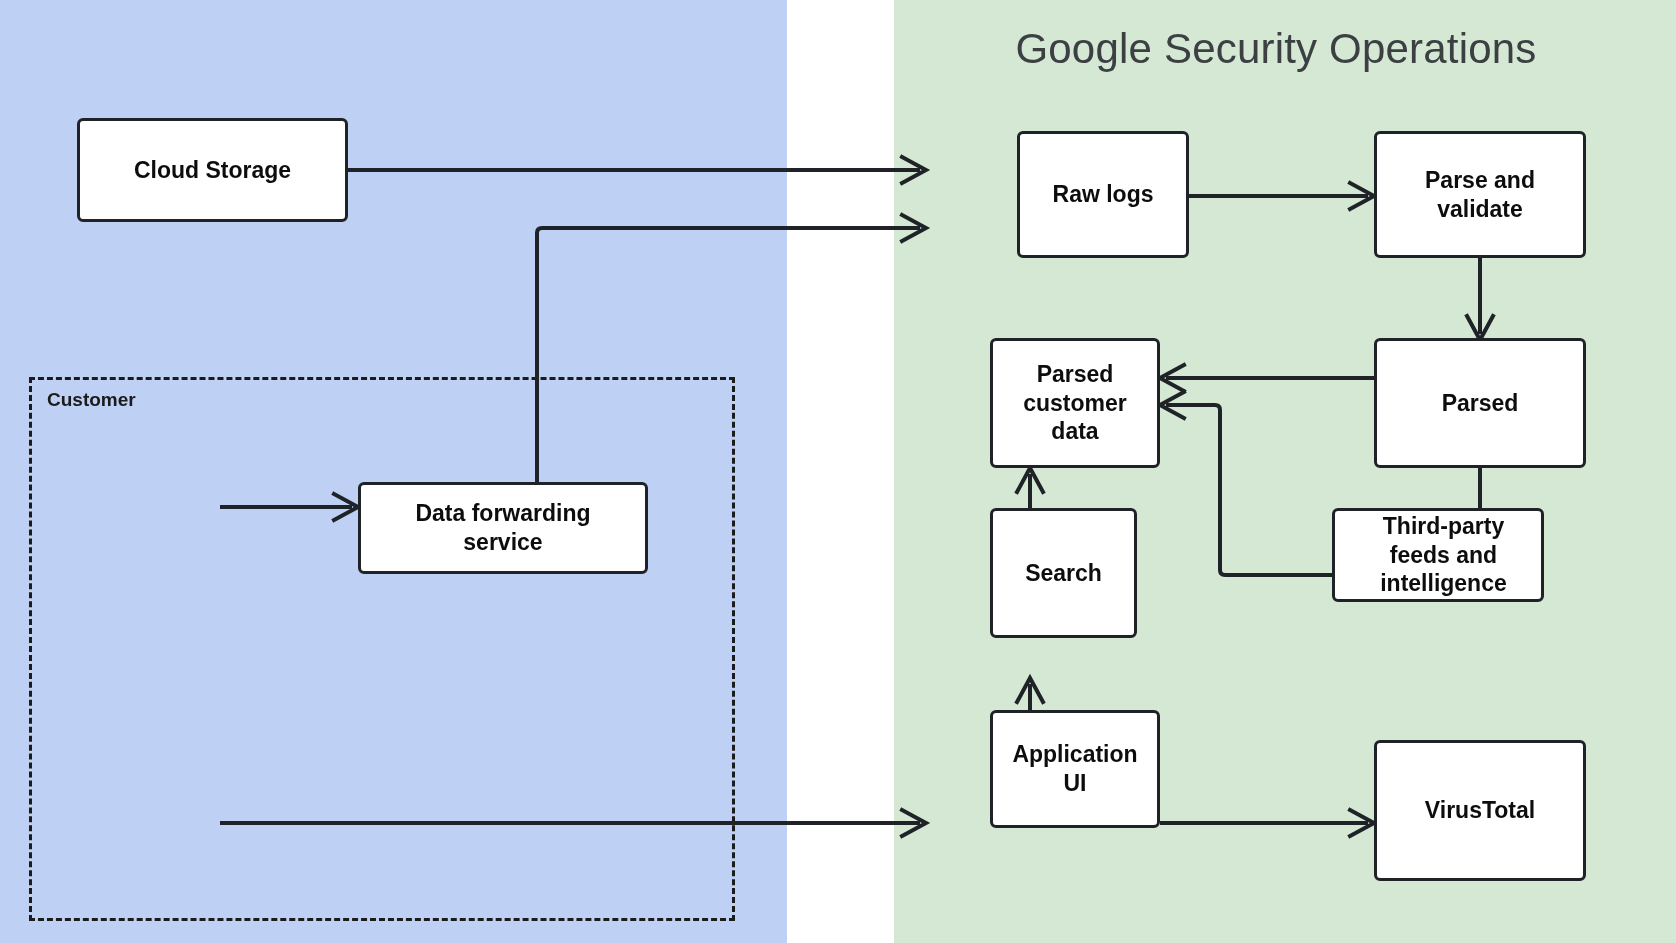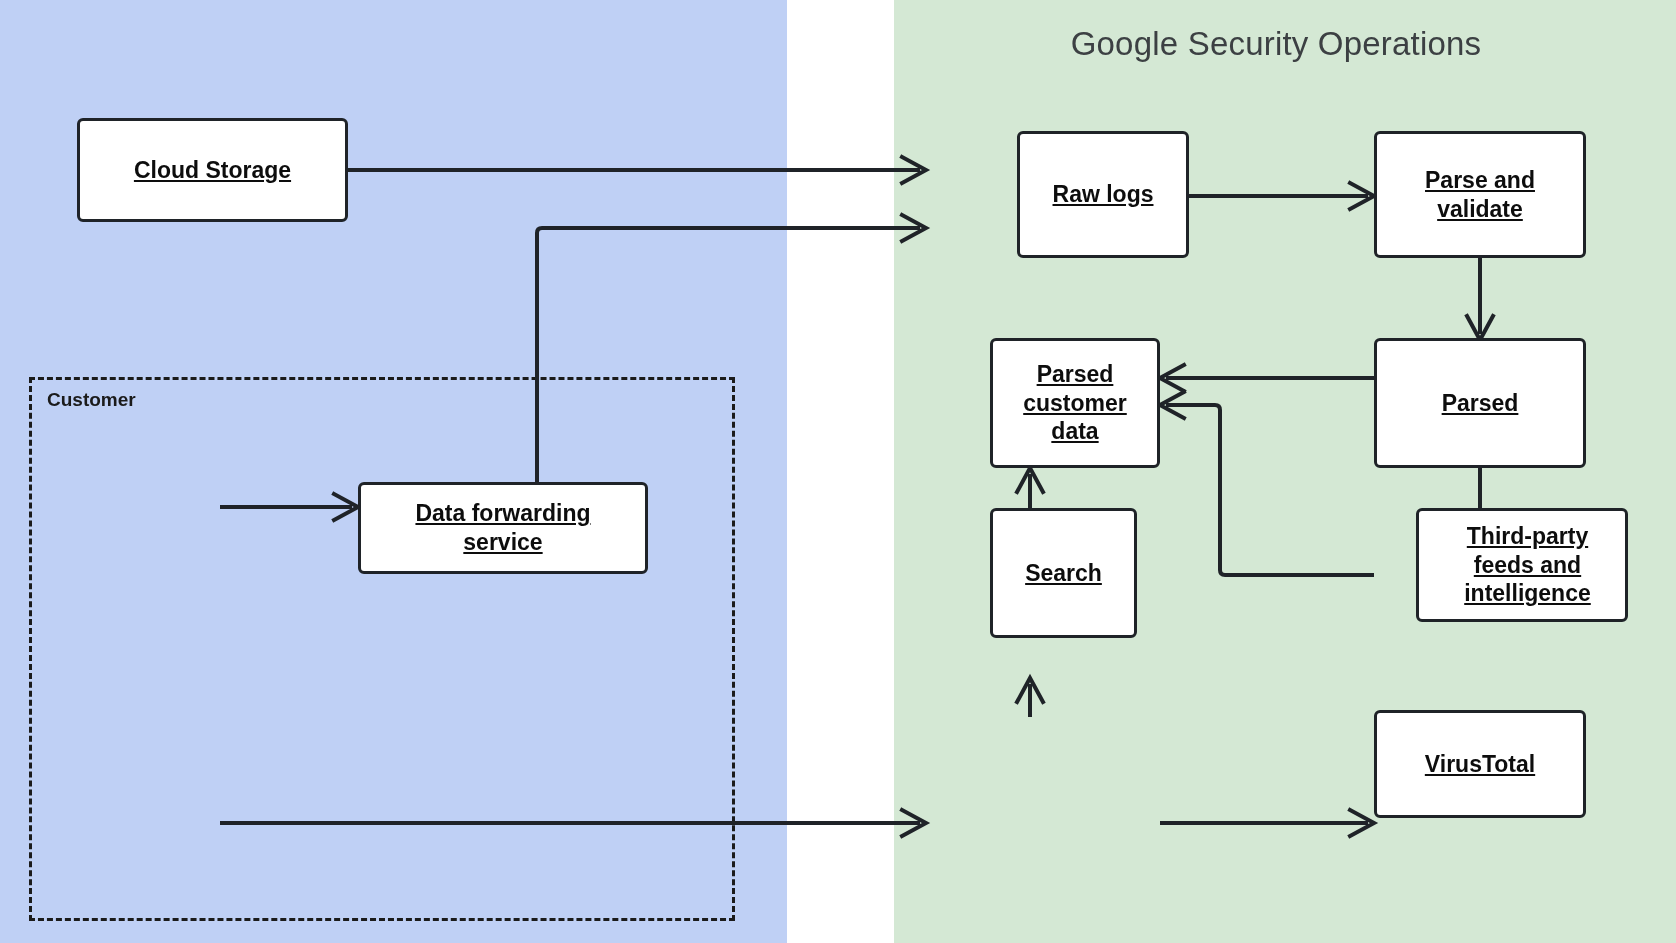--- a/index.html
+++ b/index.html
@@ -31,21 +31,21 @@
     left: 894px;
     width: 782px;
     background: #d4e8d4;
   }
   #gso-title {
     position: absolute;
     left: 894px;
     top: 25px;
     width: 764px;
     text-align: center;
-    font-size: 33px;
+    font-size: 42px;
     font-weight: 400;
     color: #3c4043;
     letter-spacing: 0.2px;
     white-space: nowrap;
   }
   .dashed-group {
     position: absolute;
     border: 3px dashed #1b1b1b;
     box-sizing: border-box;
     background: transparent;
@@ -79,21 +79,20 @@
     text-align: center;
     color: #0d0d0d;
     font-weight: 700;
     font-size: 23px;
     line-height: 1.25;
     padding: 4px 8px;
   }
   .node-label {
     display: block;
     white-space: pre-line;
-    text-decoration: underline;
   }
   svg#wires {
     position: absolute;
     left: 0;
     top: 0;
     width: 1676px;
     height: 943px;
     pointer-events: none;
   }
   svg#wires path, svg#wires line {
@@ -188,24 +187,27 @@
   </div>
 
   <div class="node" style="left:1374px; top:338px; width:212px; height:130px;">
     <span class="node-label">Parsed</span>
   </div>
 
   <div class="node" style="left:990px; top:508px; width:147px; height:130px;">
     <span class="node-label">Search</span>
   </div>
 
-  <div class="node" style="left:1416px; top:508px; width:212px; height:114px;padding-left:19px;">
+  <div class="node" style="left:1332px; top:508px; width:212px; height:94px;padding-left:19px;">
     <span class="node-label">Third-party
 feeds and
 intelligence</span>
   </div>
 
-
-  <div class="node" style="left:1374px; top:710px; width:212px; height:108px;">
+  <div class="node" style="left:990px; top:710px; width:170px; height:118px;">
+    <span class="node-label">Application UI</span>
+  </div>
+
+  <div class="node" style="left:1374px; top:740px; width:212px; height:141px;">
     <span class="node-label">VirusTotal</span>
   </div>
 
 </div>
 
 </body></html>

